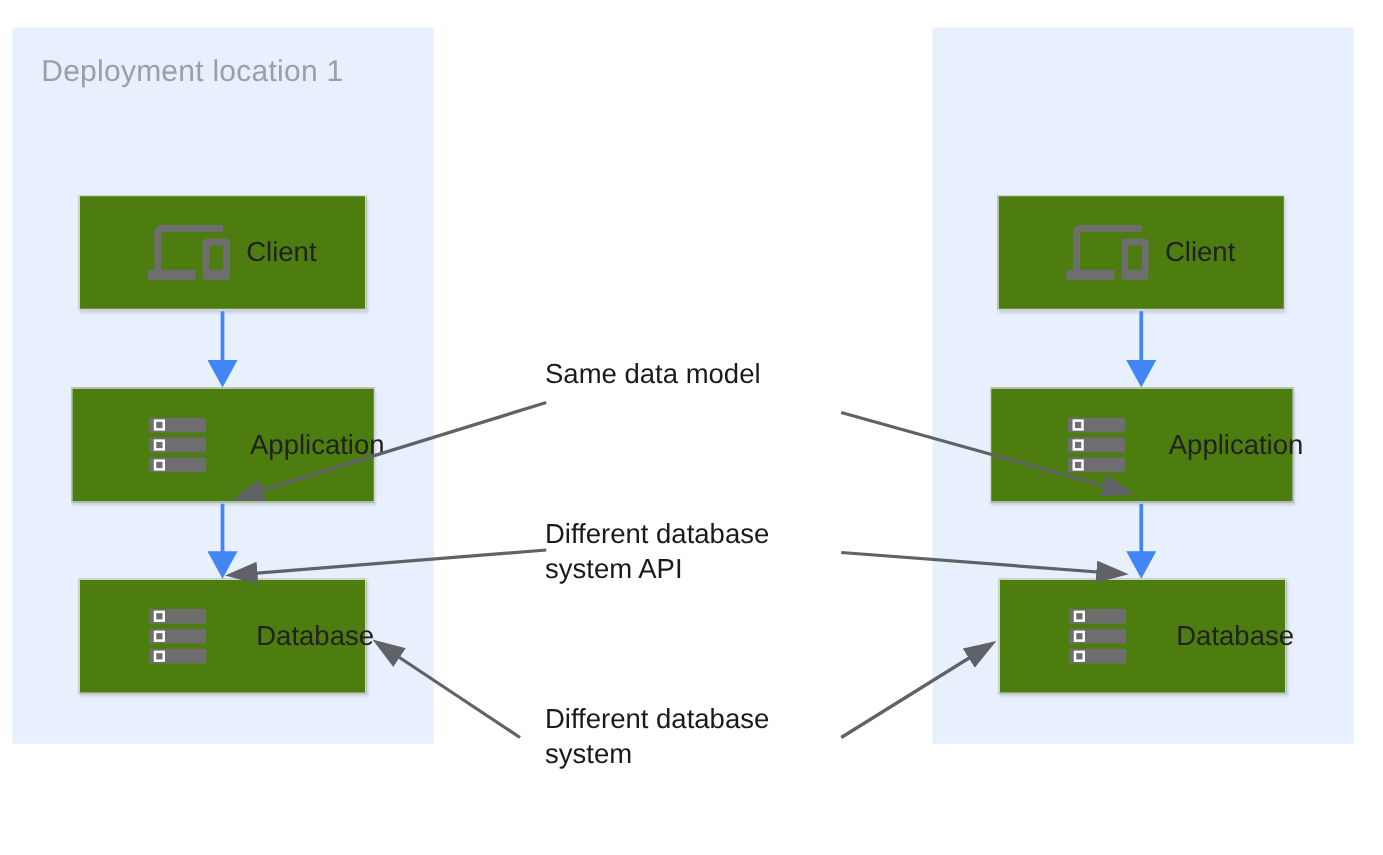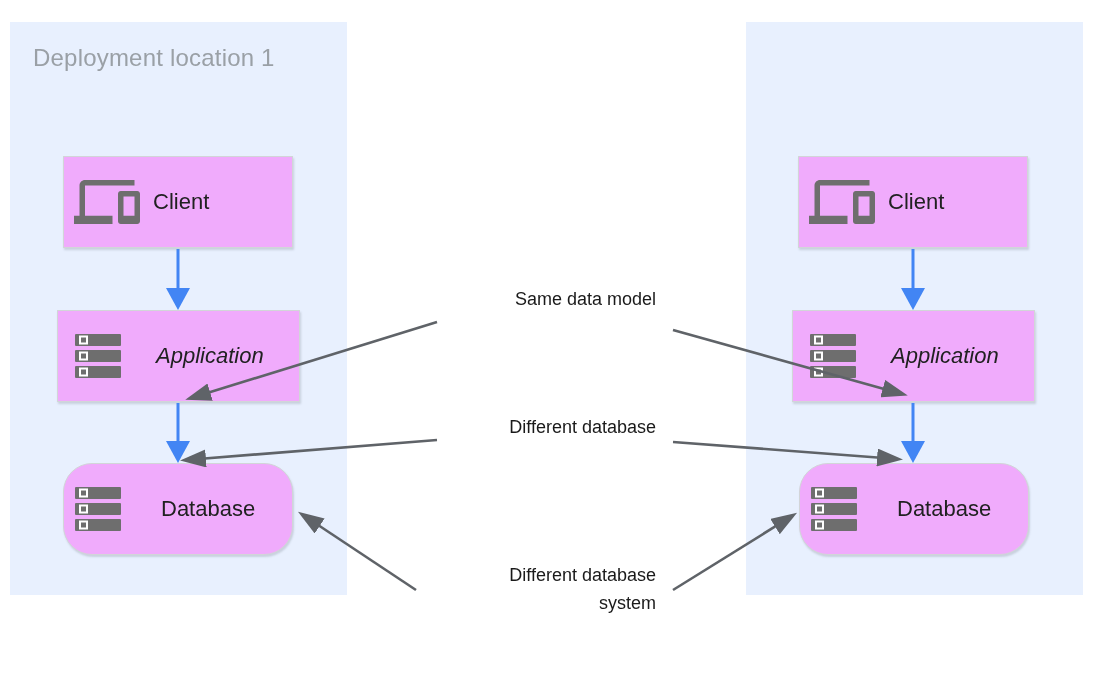--- a/index.html
+++ b/index.html
@@ -36,36 +36,37 @@
     left: 23px; top: 22px;
     font-size: 24px;
     font-weight: 400;
     color: var(--panel-title);
     white-space: nowrap;
     letter-spacing: 0.2px;
   }
   .node {
     position: absolute;
     height: 92px;
-    background: #f0abfc;
+    background: #4d7c0f;
     border: 1px solid var(--node-border);
     box-shadow: 1px 2px 2px rgba(120,130,140,0.28);
     display: flex;
     align-items: center;
+    padding-left: 44px;
   }
   .node .label {
     font-size: 22px;
     color: var(--node-label);
     white-space: nowrap;
   }
   .n-client { left: 53px; top: 134px; width: 230px; }
   .panel-right .n-client { left: 52px; }
-  .n-app    { left: 47px; top: 288px; width: 243px; font-style: italic; }
+  .n-app    { left: 47px; top: 288px; width: 243px; }
   .panel-right .n-app { left: 46px; }
-  .n-db     { left: 53px; top: 441px; width: 230px; border-radius: 29px; }
+  .n-db     { left: 53px; top: 441px; width: 230px; }
   .n-client .icon { margin-left: 10px; }
   .n-client .label { margin-left: 13px; }
   .n-app .icon { margin-left: 17px; }
   .n-app .label { margin-left: 35px; }
   .n-db .icon { margin-left: 11px; }
   .n-db .label { margin-left: 40px; }
   .icon { color: var(--icon-gray); display: block; flex: none; }
   .arrows-layer {
     position: absolute;
     left: 0; top: 0;
@@ -81,22 +82,22 @@
     stroke: var(--arrow-gray);
     stroke-width: 2.6;
     marker-end: url(#head-gray);
   }
   .mk-blue { fill: var(--arrow-blue); }
   .mk-gray { fill: var(--arrow-gray); }
   .annotation {
     position: absolute;
     left: 436px;
     width: 220px;
-    text-align: right;
-    font-size: 18px;
+    text-align: left;
+    font-size: 22px;
     line-height: 28px;
     color: var(--annotation-text);
   }
   .ann-1 { top: 285px; }
   .ann-2 { top: 413px; }
   .ann-3 { top: 561px; }
 </style>
 </head>
 <body>
 
@@ -169,20 +170,21 @@
       </svg>
       <span class="label">Database</span>
     </div>
   </section>
 
   <div class="annotation ann-1">
     <div>Same data model</div>
   </div>
   <div class="annotation ann-2">
     <div>Different database</div>
+    <div>system API</div>
   </div>
   <div class="annotation ann-3">
     <div>Different database</div>
     <div>system</div>
   </div>
 
   <svg class="arrows-layer" width="1106" height="684" viewBox="0 0 1106 684">
     <defs>
       <marker id="head-blue" markerUnits="userSpaceOnUse" markerWidth="22" markerHeight="24" viewBox="0 0 22 24" refX="15" refY="12" orient="auto">
         <path class="mk-blue" d="M0,0 L22,12 L0,24 Z"></path>

